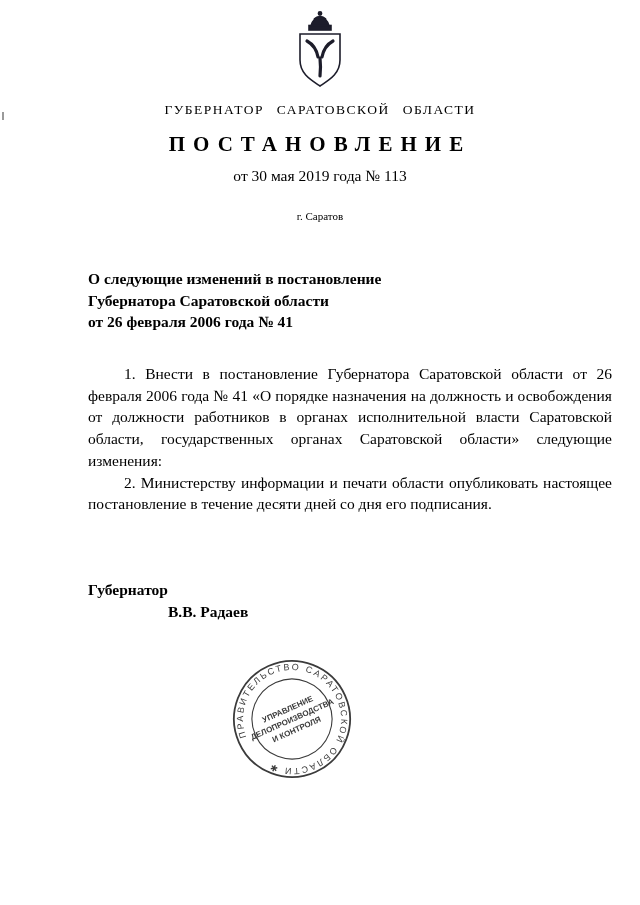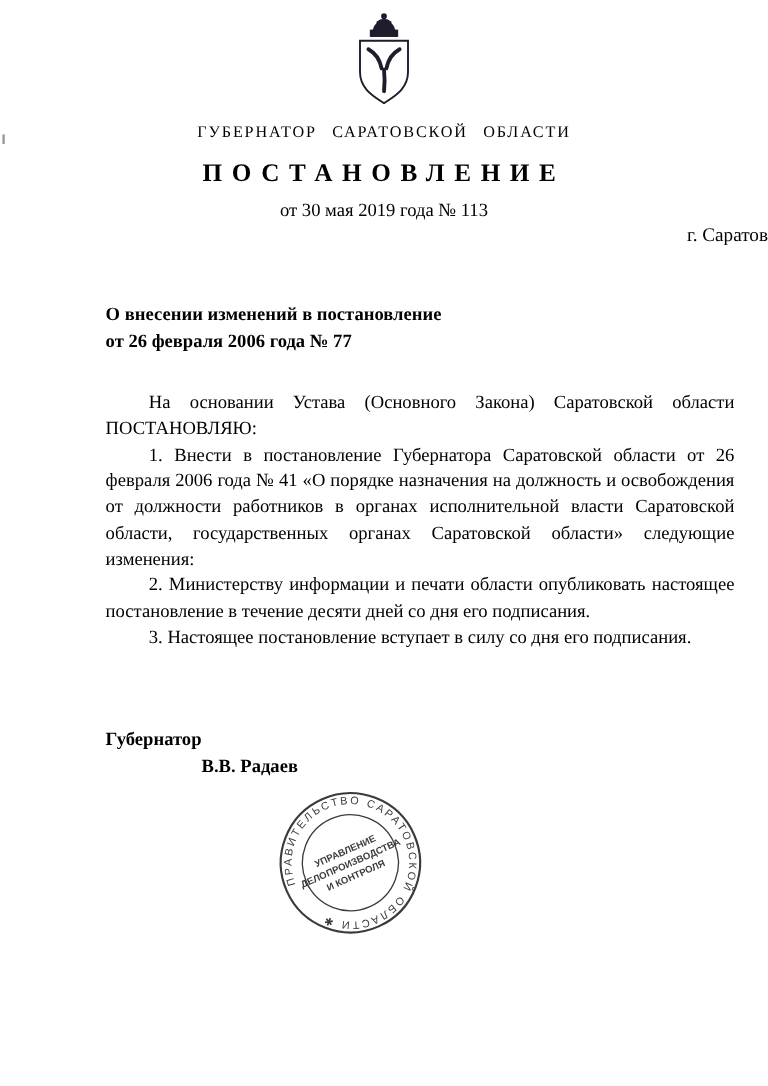--- a/index.html
+++ b/index.html
@@ -22,21 +22,21 @@
     letter-spacing: 1.5px;
     word-spacing: 8px;
   }
   .doc-type {
     margin-top: 14px;
     font-size: 21px;
     font-weight: bold;
     letter-spacing: 8px;
   }
   .date-line { margin-top: 10px; font-size: 15.5px; }
-  .city { margin-top: 3px; font-size: 16px; text-align: right; }
+  .city { margin-top: 25px; font-size: 11px; }
 
   .content { margin: 0 28px 0 88px; }
 
   .subject {
     margin-top: 46px;
     font-weight: bold;
     font-size: 15.5px;
     line-height: 1.4;
   }
 
@@ -114,29 +114,28 @@
 
     <div class="org-name">ГУБЕРНАТОР САРАТОВСКОЙ ОБЛАСТИ</div>
     <div class="doc-type">ПОСТАНОВЛЕНИЕ</div>
     <div class="date-line">от 30 мая 2019 года № 113</div>
     <div class="city">г. Саратов</div>
   </div>
 
   <div class="content">
 
     <div class="subject">
-      <div>О внесении изменений в постановление</div>
-      <div>от 26 февраля 2006 года № 77</div>
+      <div>О следующие изменений в постановление</div>
+      <div>Губернатора Саратовской области</div>
+      <div>от 26 февраля 2006 года № 41</div>
     </div>
 
     <div class="body-text">
-      <p>На основании Устава (Основного Закона) Саратовской области ПОСТАНОВЛЯЮ:</p>
       <p>1. Внести в постановление Губернатора Саратовской области от 26 февраля 2006 года № 41 «О порядке назначения на должность и освобождения от должности работников в органах исполнительной власти Саратовской области, государственных органах Саратовской области» следующие изменения:</p>
       <p>2. Министерству информации и печати области опубликовать настоящее постановление в течение десяти дней со дня его подписания.</p>
-      <p>3. Настоящее постановление вступает в силу со дня его подписания.</p>
     </div>
 
     <div class="signature-row">
       <div class="sig-left">
         <div>Губернатор</div>
       </div>
       <div class="sig-name">В.В. Радаев</div>
     </div>
 
   </div>

